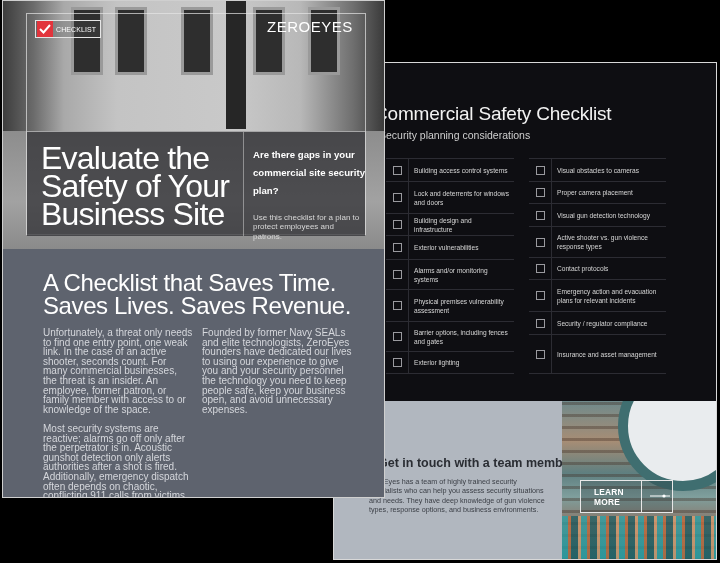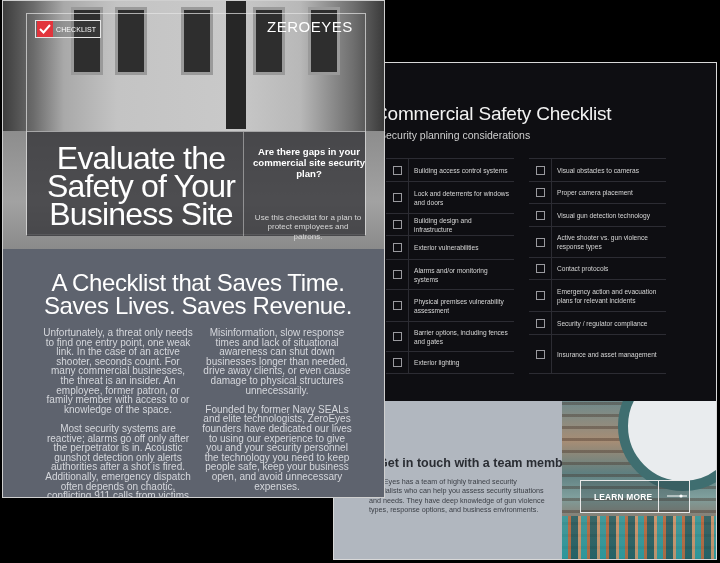--- a/index.html
+++ b/index.html
@@ -72,40 +72,39 @@
   .mall-photo::before {
     content: ""; position: absolute; right: -30px; top: -40px; width: 110px; height: 110px;
     border-radius: 50%; border: 10px solid #3f6e70; background: #e9ecee;
   }
   .mall-photo::after {
     content: ""; position: absolute; left: 0; bottom: 0; width: 100%; height: 45px;
     background: repeating-linear-gradient(90deg, #2aa3a8 0 6px, #c76b3a 6px 9px, #1e5e63 9px 16px, #e0a070 16px 19px);
     opacity: 0.75;
   }
   .learn-more {
-    position: absolute; left: 18px; top: 79px; width: 110px; height: 33px;
+    position: absolute; left: 18px; top: 79px; width: 93px; height: 33px;
     border: 1px solid #e8e8e8; box-sizing: border-box; z-index: 2;
     display: flex; align-items: center;
     background: rgba(40,50,55,0.25);
   }
   .learn-more-label {
     color: #fff; font-size: 8.4px; font-weight: bold; padding-left: 13px; width: 66px;
     letter-spacing: 0.2px;
   }
   .learn-more-divider {
     width: 1px; height: 100%; background: #e8e8e8; margin-left: 0;
   }
   .arrow-icon { margin-left: 8px; color: #fff; font-size: 10px; line-height: 1; }
 
   
   .front-page {
     position: absolute; left: 2px; top: 0; width: 383px; height: 498px;
     border: 1px solid #cfcfcf; box-sizing: border-box; overflow: hidden;
     background: #5e636e;
-    text-align: center;
   }
   .hero {
     position: absolute; left: 0; top: 0; width: 100%; height: 248px;
     background:
       linear-gradient(180deg, rgba(0,0,0,0) 0%, rgba(0,0,0,0) 55%, rgba(40,40,40,0.35) 100%),
       linear-gradient(90deg, #3d3d3d 0%, #6b6b6b 8%, #a9a9a9 16%, #c4c4c4 30%, #c9c9c9 60%, #b8b8b8 78%, #6e6e6e 92%, #3a3a3a 100%);
     overflow: hidden;
   }
   .hero-window {
     position: absolute; top: 6px; width: 26px; height: 62px;
@@ -144,21 +143,21 @@
   .hero-overlay-divider {
     position: absolute; left: 216px; top: 0; width: 1px; height: 100%;
     background: rgba(230,230,230,0.45);
   }
   .hero-title {
     position: absolute; left: 14px; top: 12px; width: 200px;
     color: #fff; font-size: 32px; line-height: 28px; letter-spacing: -0.8px;
   }
   .hero-question {
     position: absolute; left: 226px; top: 14px; width: 112px;
-    color: #fff; font-size: 9.6px; font-weight: bold; line-height: 11px;
+    color: #fff; font-size: 9.6px; font-weight: bold; line-height: 18px;
   }
   .hero-desc {
     position: absolute; left: 226px; top: 52px; width: 110px;
     color: #d7d7d7; font-size: 8px; line-height: 9.4px; margin-top: 29px;
   }
   .lower-title {
     position: absolute; left: 40px; top: 270px; width: 310px;
     color: #fff; font-size: 24px; line-height: 23px; letter-spacing: -0.4px;
   }
   .body-col {
@@ -328,16 +327,15 @@
     </div>
   </div>
 
   <div class="lower-title">A Checklist that Saves Time. Saves Lives. Saves Revenue.</div>
 
   <div class="body-col left">
     <p>Unfortunately, a threat only needs to find one entry point, one weak link. In the case of an active shooter, seconds count. For many commercial businesses, the threat is an insider. An employee, former patron, or family member with access to or knowledge of the space.</p>
     <p>Most security systems are reactive; alarms go off only after the perpetrator is in. Acoustic gunshot detection only alerts authorities after a shot is fired. Additionally, emergency dispatch often depends on chaotic, conflicting 911 calls from victims to alert authorities.</p>
   </div>
   <div class="body-col right">
-    <p>Misinformation, slow response times and lack of situational awareness can shut down businesses longer than needed, drive away clients, or even cause damage to physical structures unnecessarily.</p>
     <p>Founded by former Navy SEALs and elite technologists, ZeroEyes founders have dedicated our lives to using our experience to give you and your security personnel the technology you need to keep people safe, keep your business open, and avoid unnecessary expenses.</p>
   </div>
 </div>
 
 </body></html>

